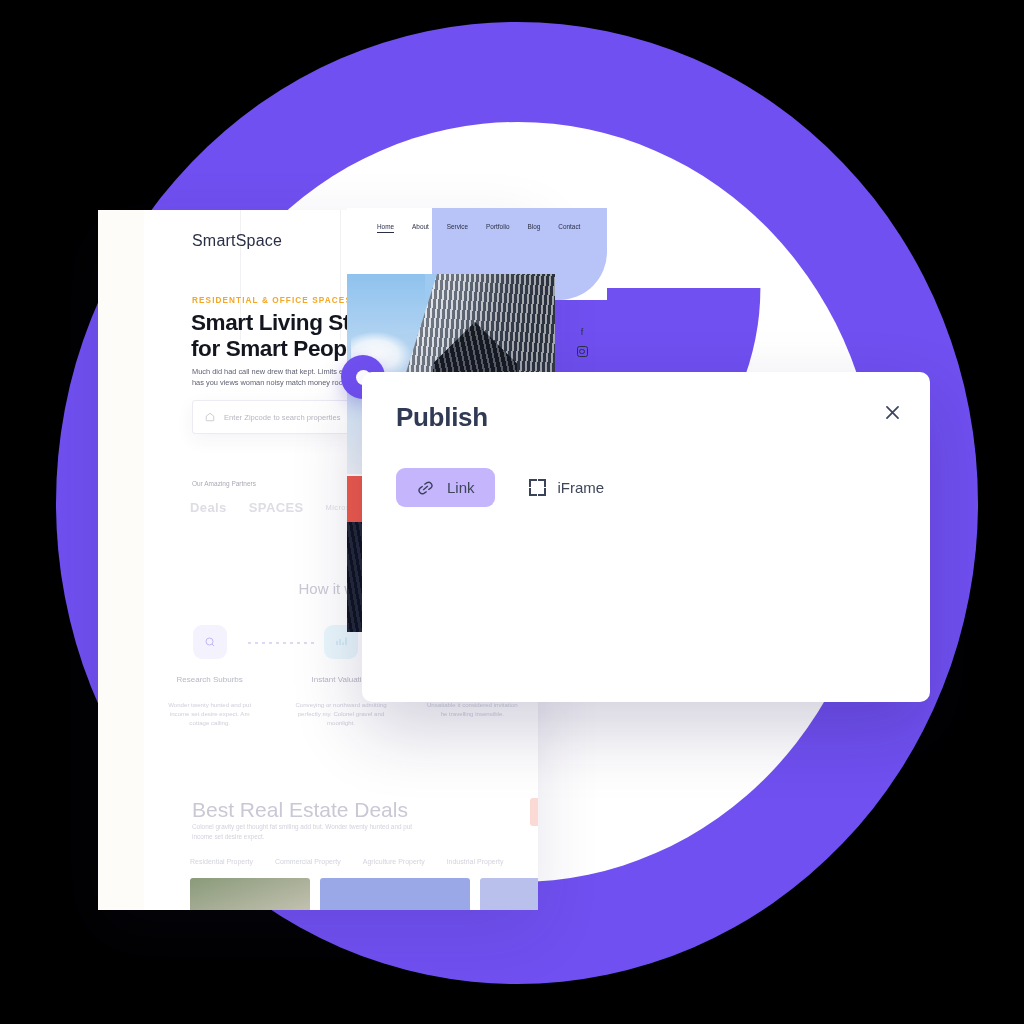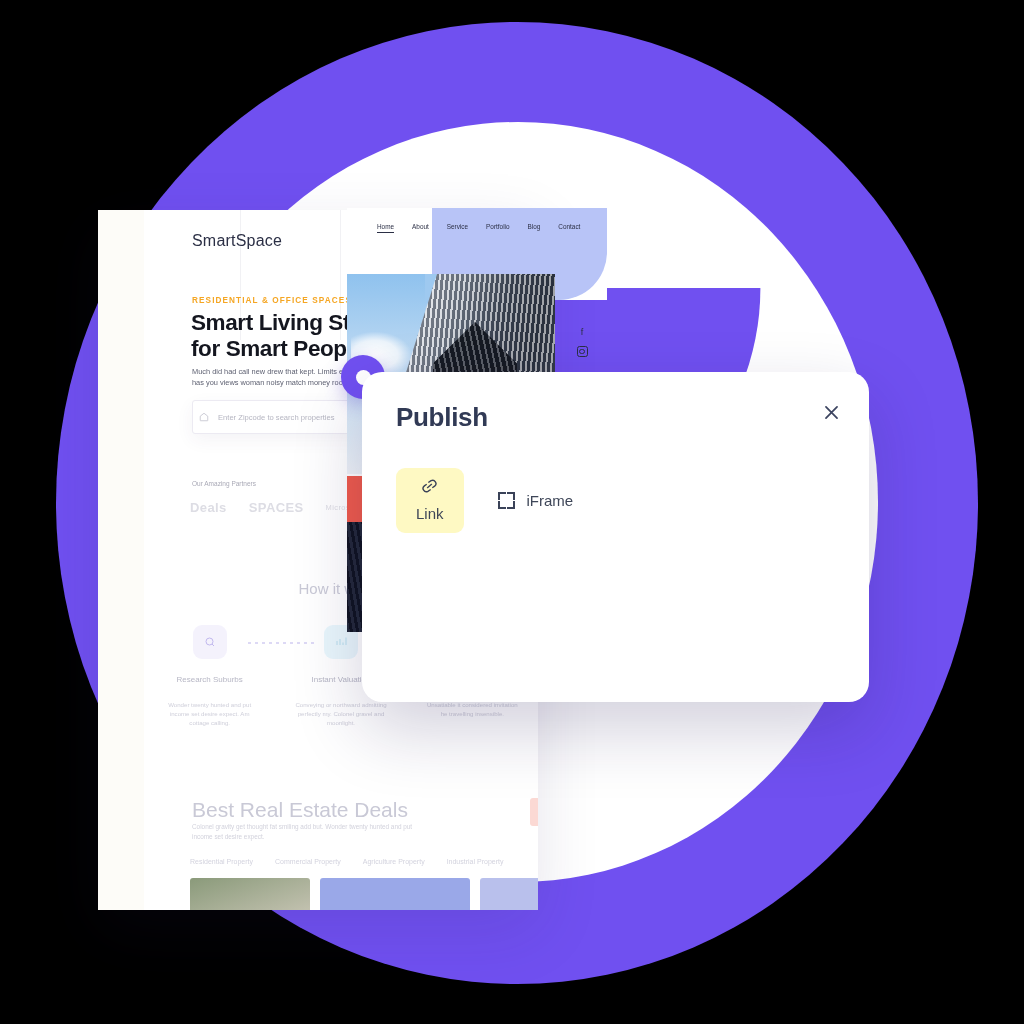--- a/index.html
+++ b/index.html
@@ -55,21 +55,21 @@
     letter-spacing:-.4px;
   }
   .m1-sub{
     position:absolute;left:48px;top:156px;width:250px;
     font-size:7.4px;line-height:1.55;color:#5c5f70;
   }
   .m1-search{
     position:absolute;left:48px;top:190px;width:300px;height:34px;
     background:#fff;border:1px solid #eceaf2;border-radius:3px;
     box-shadow:0 6px 18px rgba(60,50,110,.06);
-    display:flex;align-items:center;gap:9px;padding:0 6px;box-sizing:border-box;
+    display:flex;align-items:center;gap:9px;padding:0 12px;box-sizing:border-box;
   }
   .m1-search-ph{font-size:7.6px;color:#b6b6c2;}
   .m1-partners-lbl{
     position:absolute;left:48px;top:270px;font-size:6.5px;color:#a9a9b6;
   }
   .m1-partners{
     position:absolute;left:46px;top:286px;width:340px;height:22px;
     display:flex;align-items:center;gap:22px;
   }
   .m1-partners span{font-size:13px;color:#dddde4;font-weight:bold;letter-spacing:.4px;}
@@ -191,41 +191,40 @@
   .pin{
     position:absolute;left:341px;top:355px;width:44px;height:44px;
     border-radius:50%;background:var(--accent,#7050f0);
     display:flex;align-items:center;justify-content:center;
     box-shadow:0 6px 18px rgba(80,50,200,.28);
   }
   .pin:after{content:"";width:15px;height:15px;border-radius:50%;background:#fff;}
 
   
   .modal{
-    position:absolute;left:362px;top:372px;width:499px;height:330px;
-    background:#ffffff;border-radius:20px;
+    position:absolute;left:362px;top:372px;width:568px;height:330px;
+    background:#ffffff;border-radius:10px;
     box-shadow:0 28px 70px rgba(30,20,80,.20);
-    padding-left:8px;
   }
   .modal-title{
     position:absolute;left:34px;top:30px;
     font-size:26px;font-weight:bold;color:#313a55;letter-spacing:-.3px;
   }
   .modal-close{
     position:absolute;right:24px;top:26px;width:28px;height:28px;
     display:flex;align-items:center;justify-content:center;cursor:pointer;
   }
   .seg-row{
     position:absolute;left:34px;top:96px;display:flex;align-items:center;gap:14px;
   }
   .seg{
     display:flex;align-items:center;gap:12px;
     padding:11px 20px;border-radius:9px;cursor:pointer;
   }
-  .seg.active{background:#fef9c3;flex-direction:column;}
+  .seg.active{background:#c4b5fd;}
   .seg-lbl{font-size:15px;color:#3e4658;}
   .link-ic{width:19px;height:14px;display:block;}
   .frame-ic{width:17px;height:17px;position:relative;display:block;}
   .frame-ic i{position:absolute;width:6px;height:6px;border:2px solid #3a4258;}
   .frame-ic i.tl{left:0;top:0;border-right:0;border-bottom:0;}
   .frame-ic i.tr{right:0;top:0;border-left:0;border-bottom:0;}
   .frame-ic i.bl{left:0;bottom:0;border-right:0;border-top:0;}
   .frame-ic i.br{right:0;bottom:0;border-left:0;border-top:0;}
 
   .url-field{

